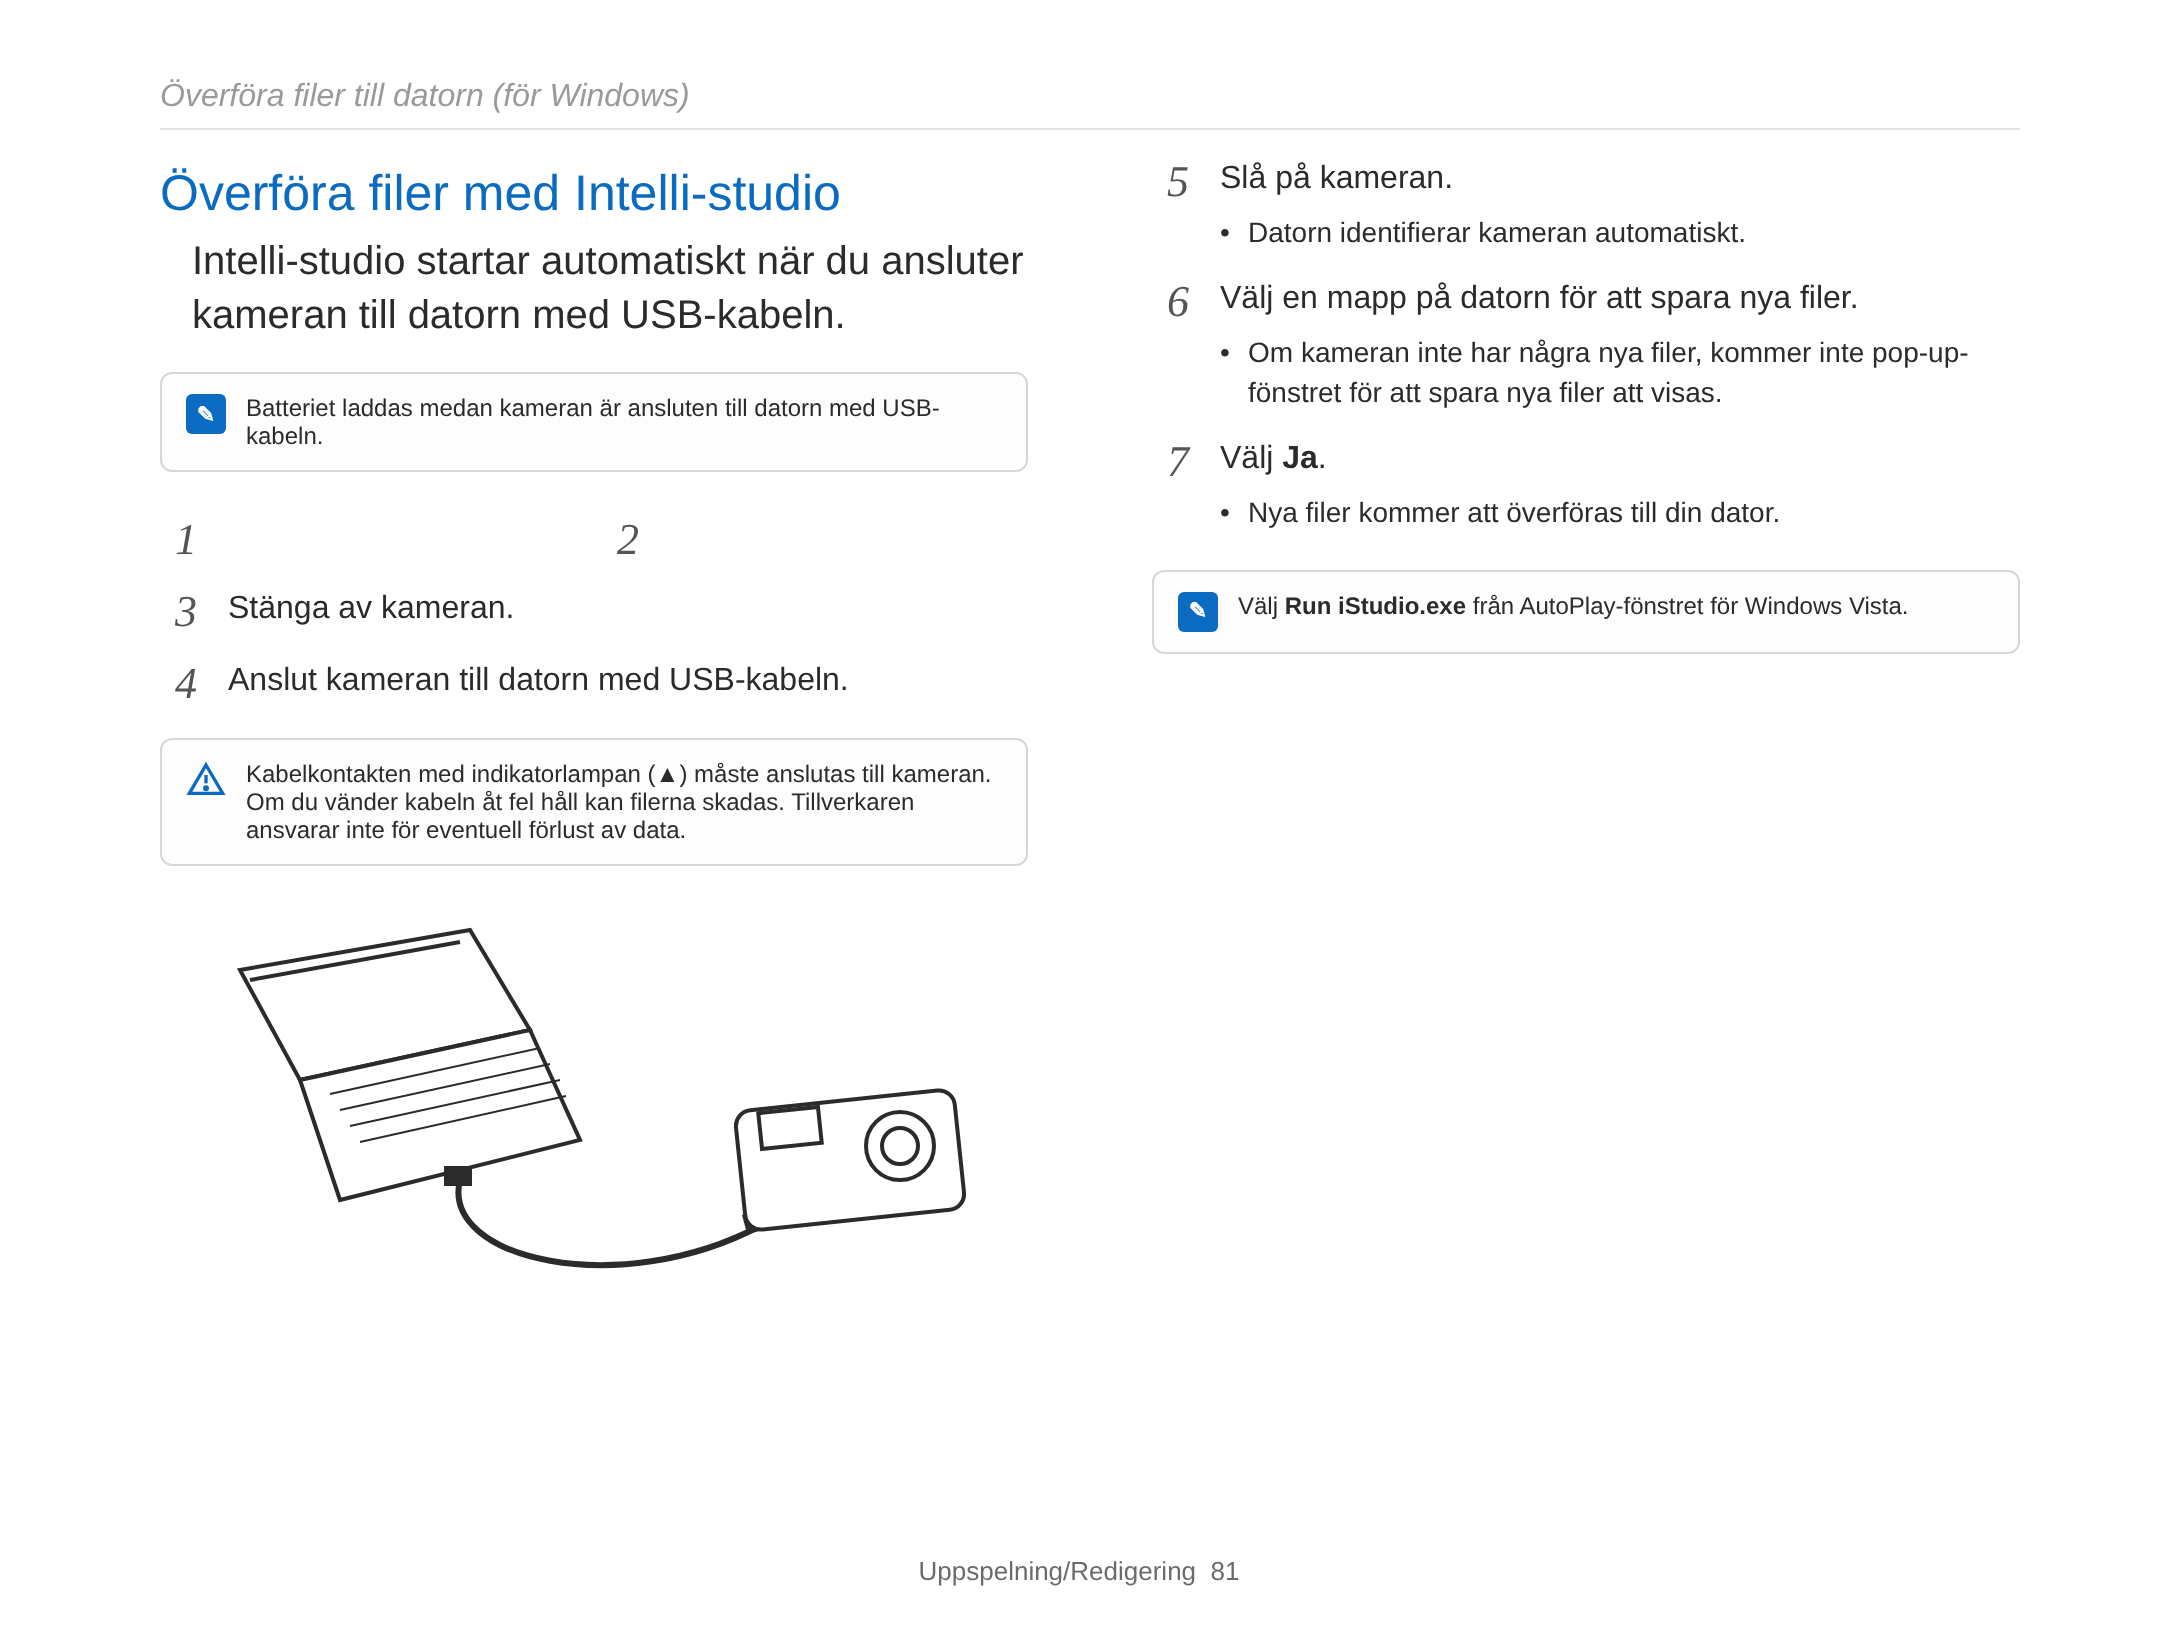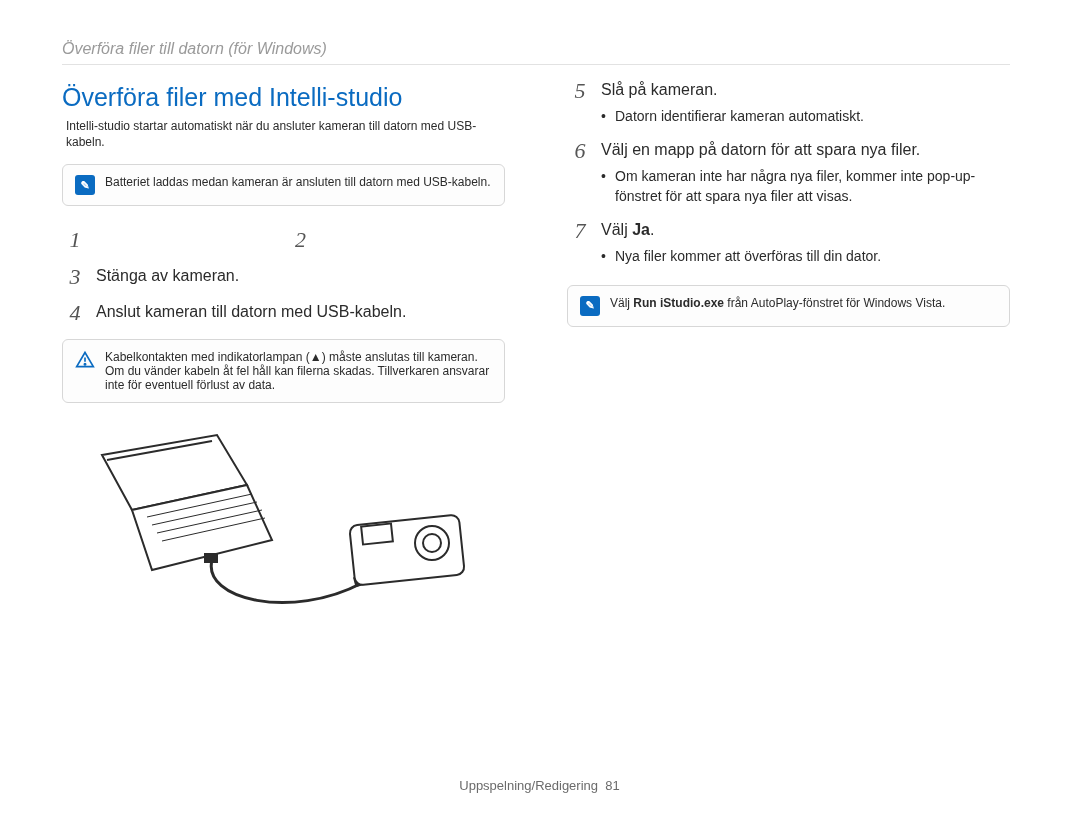--- a/index.html
+++ b/index.html
@@ -1,23 +1,23 @@
 <!DOCTYPE html>
 <html><head>
 <meta charset="utf-8">
 <style>
   @page { margin:0; }
   html,body{margin:0;padding:0;background:#fff;font-family:Arial,Helvetica,sans-serif;color:#2b2b2b;}
-  .page{width:1080px;height:815px;position:relative;box-sizing:border-box;padding:40px 70px 30px 62px;}
+  .page{width:1080px;height:815px;position:relative;box-sizing:border-box;padding:40px 70px 30px 80px;}
   .running-head{font-style:italic;color:#9a9a9a;font-size:16px;margin:0 0 6px 0;}
   .hr{height:1px;background:#e2e2e2;margin-bottom:14px;}
   .cols{display:flex;gap:62px;}
   .col{flex:1;}
   .h2{color:#0a6bc1;font-size:25px;font-weight:400;margin:4px 0 6px 0;}
-  .lead{font-size:12px;line-height:1.35;margin:0 0 14px 4px;}
+  .lead{font-size:20px;line-height:1.35;margin:0 0 14px 16px;}
   .note{display:flex;align-items:flex-start;gap:10px;border:1px solid #d7d7d7;border-radius:6px;padding:10px 12px;background:#fdfdfd;margin-bottom:22px;}
   .note.small{font-size:12px;}
   .note-icon{flex:0 0 auto;}
   .note-icon-box{width:20px;height:20px;border-radius:3px;background:#0a6bc1;color:#fff;font-size:11px;font-weight:700;display:flex;align-items:center;justify-content:center;}
   .warn-icon{width:20px;height:20px;color:#0a6bc1;}
   .steps{display:grid;grid-template-columns:26px 1fr;row-gap:12px;column-gap:8px;font-size:16px;line-height:1.4;}
   .step-num{font-family:Georgia,'Times New Roman',serif;font-style:italic;font-size:22px;color:#555;line-height:1.1;text-align:center;}
   .bullet-list{list-style:none;padding:0;margin:6px 0 0 0;font-size:14px;}
   .bullet-list li{position:relative;padding-left:14px;margin-top:4px;}
   .bullet-list li::before{content:"•";position:absolute;left:0;}

